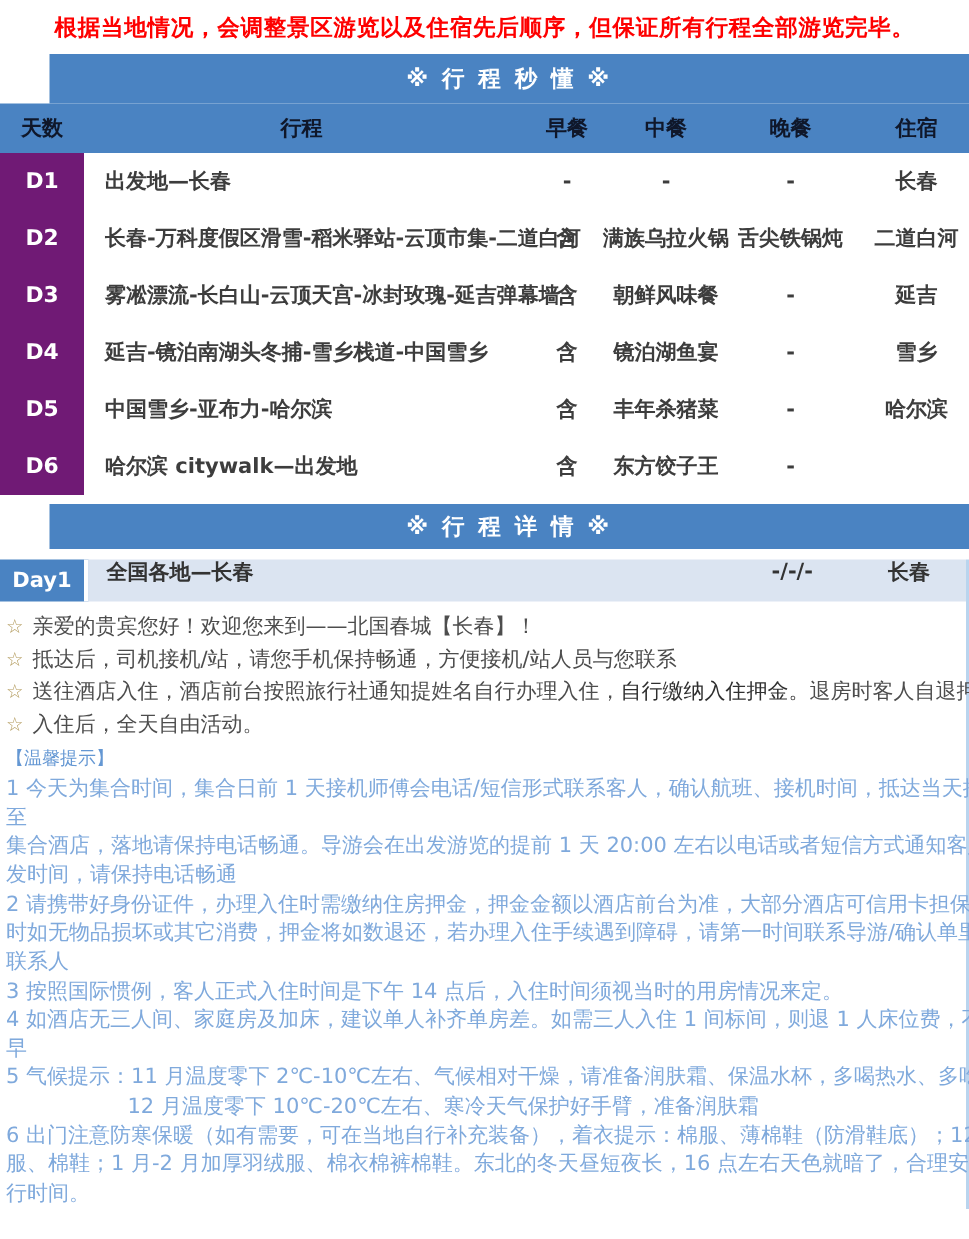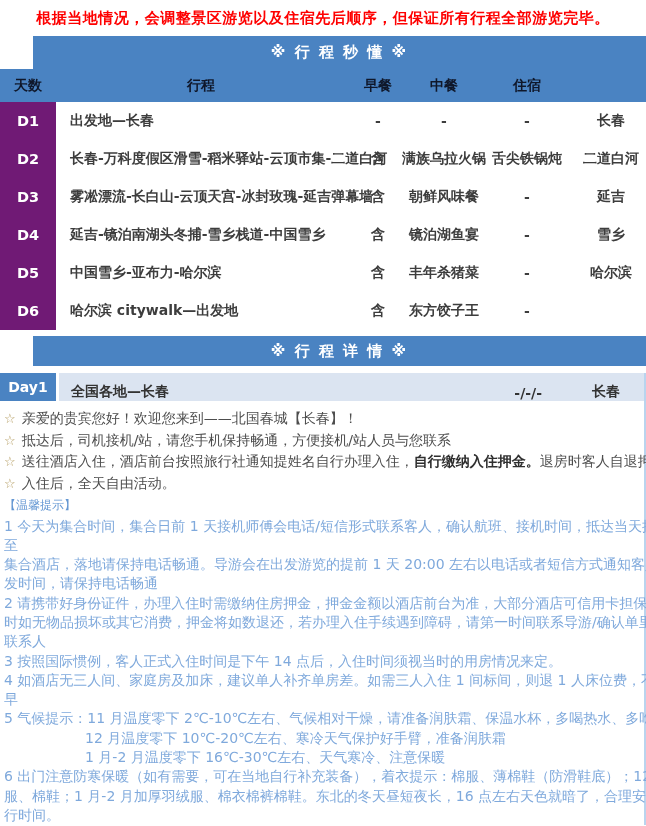--- a/index.html
+++ b/index.html
@@ -35,49 +35,50 @@
   }
   .cell.route{justify-content:flex-start;padding-left:14px;}
   
   .details-wrap{border-right:2px solid #b9d4ee;}
   .day1row{margin-top:7px;display:flex;height:28px;}
   .day1label{
     width:56px;background:#4a83c2;color:#ffffff;font-weight:bold;font-size:14px;
     display:flex;align-items:center;justify-content:center;border-right:3px solid #ffffff;flex:0 0 56px;
   }
   .day1content{
-    flex:1;background:#dbe4f1;display:flex;align-items:flex-end;
+    flex:1;background:#dbe4f1;display:flex;align-items:flex-start;
     font-weight:bold;color:#333333;font-size:14px;
   }
   .day1route{padding-left:12px;flex:1;white-space:nowrap;}
   .day1meals{margin-left:auto;margin-right:50px;white-space:nowrap;}
   .day1stay{margin-right:24px;white-space:nowrap;}
   .detail-body{padding:7px 2px 0 4px;}
   .star-line{line-height:21.7px;color:#4d4d4d;font-size:14px;white-space:nowrap;}
   .star{color:#b39b5e;margin-right:6px;font-size:13px;}
-  .bold-seg{font-weight:bold;color:#2f2f2f;}
+  .bold-seg{font-weight:normal;color:#2f2f2f;}
   .tips-header{color:#6497d3;line-height:21.7px;font-size:12px;}
   .tip-line{color:#7fa9dc;line-height:19.3px;font-size:14px;white-space:nowrap;}
   .tip-line.indent{padding-left:81px;}
 </style>
 </head>
 <body>
 
 <div class="warning">根据当地情况，会调整景区游览以及住宿先后顺序，但保证所有行程全部游览完毕。</div>
 
 <div class="bar summary-bar">
   <span>※ 行 程 秒 懂 ※</span>
 </div>
 
 <div>
   <div class="grid thead">
     <div class="th">天数</div>
     <div class="th">行程</div>
     <div class="th">早餐</div>
     <div class="th">中餐</div>
+    <div class="th">晚餐</div>
     <div class="th">住宿</div>
   </div>
 
   <div class="grid trow">
     <div class="day-cell">D1</div>
     <div class="cell route">出发地—长春</div>
     <div class="cell">-</div>
     <div class="cell">-</div>
     <div class="cell">-</div>
     <div class="cell">长春</div>
@@ -159,18 +160,17 @@
     <div class="tip-line">集合酒店，落地请保持电话畅通。导游会在出发游览的提前 1 天 20:00 左右以电话或者短信方式通知客人次日出</div>
     <div class="tip-line">发时间，请保持电话畅通</div>
     <div class="tip-line">2 请携带好身份证件，办理入住时需缴纳住房押金，押金金额以酒店前台为准，大部分酒店可信用卡担保，退房</div>
     <div class="tip-line">时如无物品损坏或其它消费，押金将如数退还，若办理入住手续遇到障碍，请第一时间联系导游/确认单里的紧急</div>
     <div class="tip-line">联系人</div>
     <div class="tip-line">3 按照国际惯例，客人正式入住时间是下午 14 点后，入住时间须视当时的用房情况来定。</div>
     <div class="tip-line">4 如酒店无三人间、家庭房及加床，建议单人补齐单房差。如需三人入住 1 间标间，则退 1 人床位费，不占床不含</div>
     <div class="tip-line">早</div>
     <div class="tip-line">5 气候提示：11 月温度零下 2℃-10℃左右、气候相对干燥，请准备润肤霜、保温水杯，多喝热水、多吃水果</div>
     <div class="tip-line indent">12 月温度零下 10℃-20℃左右、寒冷天气保护好手臂，准备润肤霜</div>
-    <div class="tip-line indent">1 月-2 月温度零下 16℃-30℃左右、天气寒冷、注意保暖</div>
     <div class="tip-line">6 出门注意防寒保暖（如有需要，可在当地自行补充装备），着衣提示：棉服、薄棉鞋（防滑鞋底）；12 月羽绒</div>
     <div class="tip-line">服、棉鞋；1 月-2 月加厚羽绒服、棉衣棉裤棉鞋。东北的冬天昼短夜长，16 点左右天色就暗了，合理安排规划出</div>
     <div class="tip-line">行时间。</div>
   </div>
 </div>
 
 </body></html>

